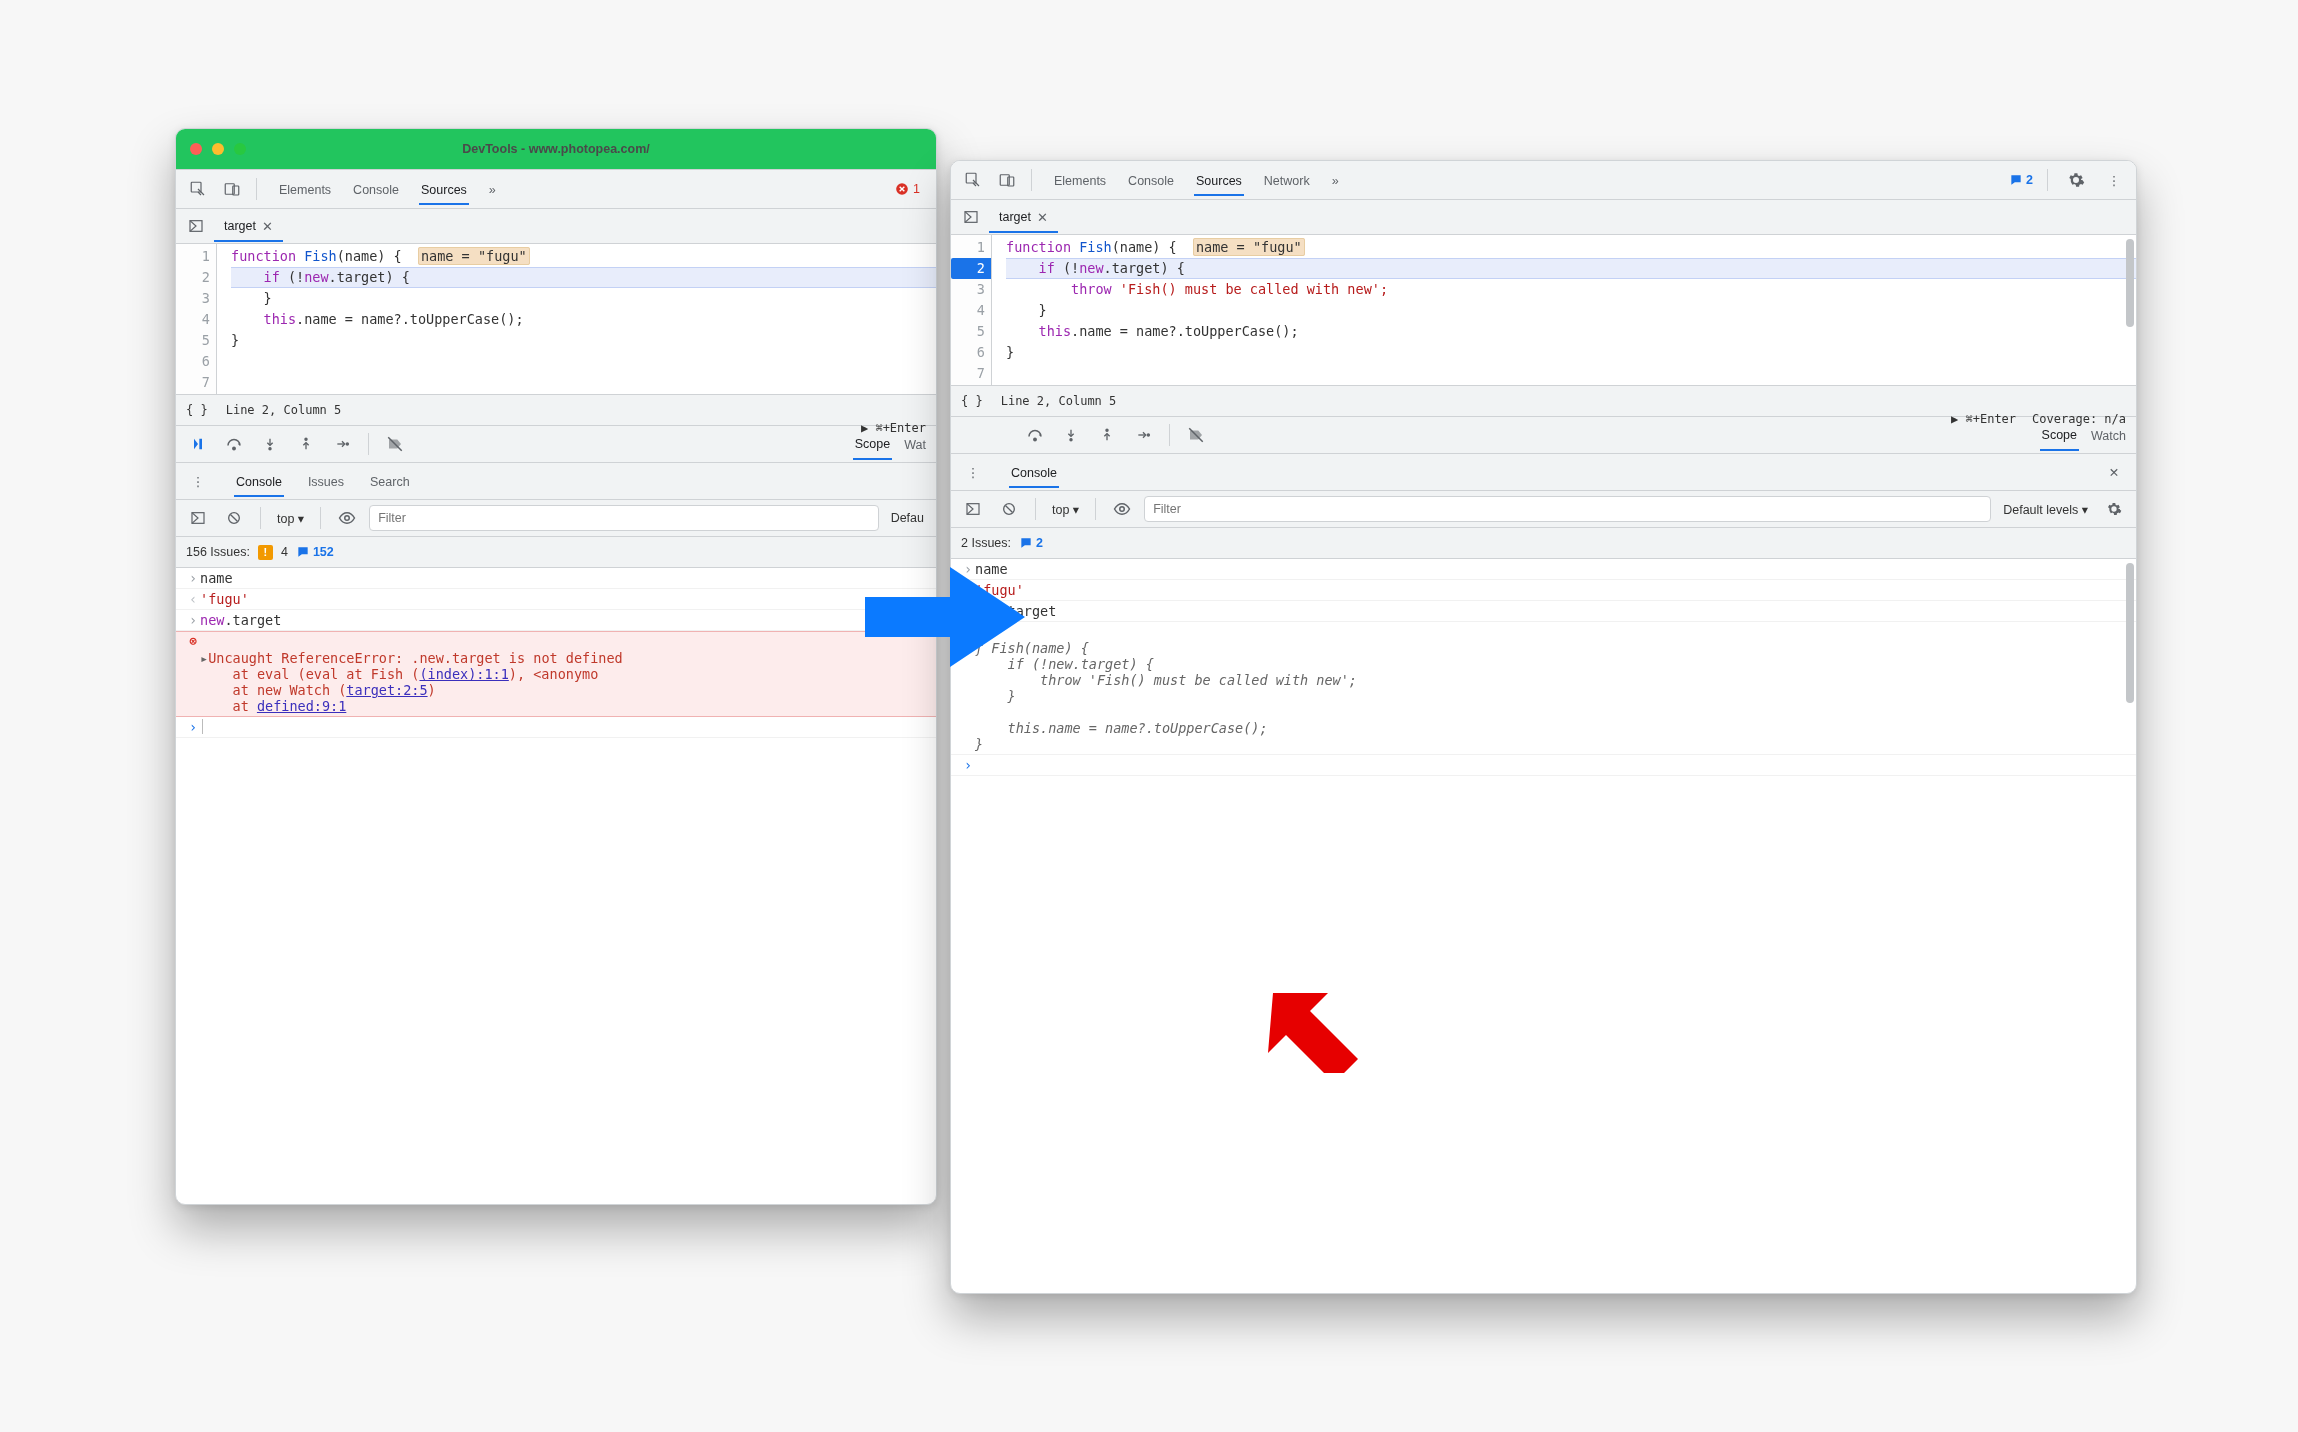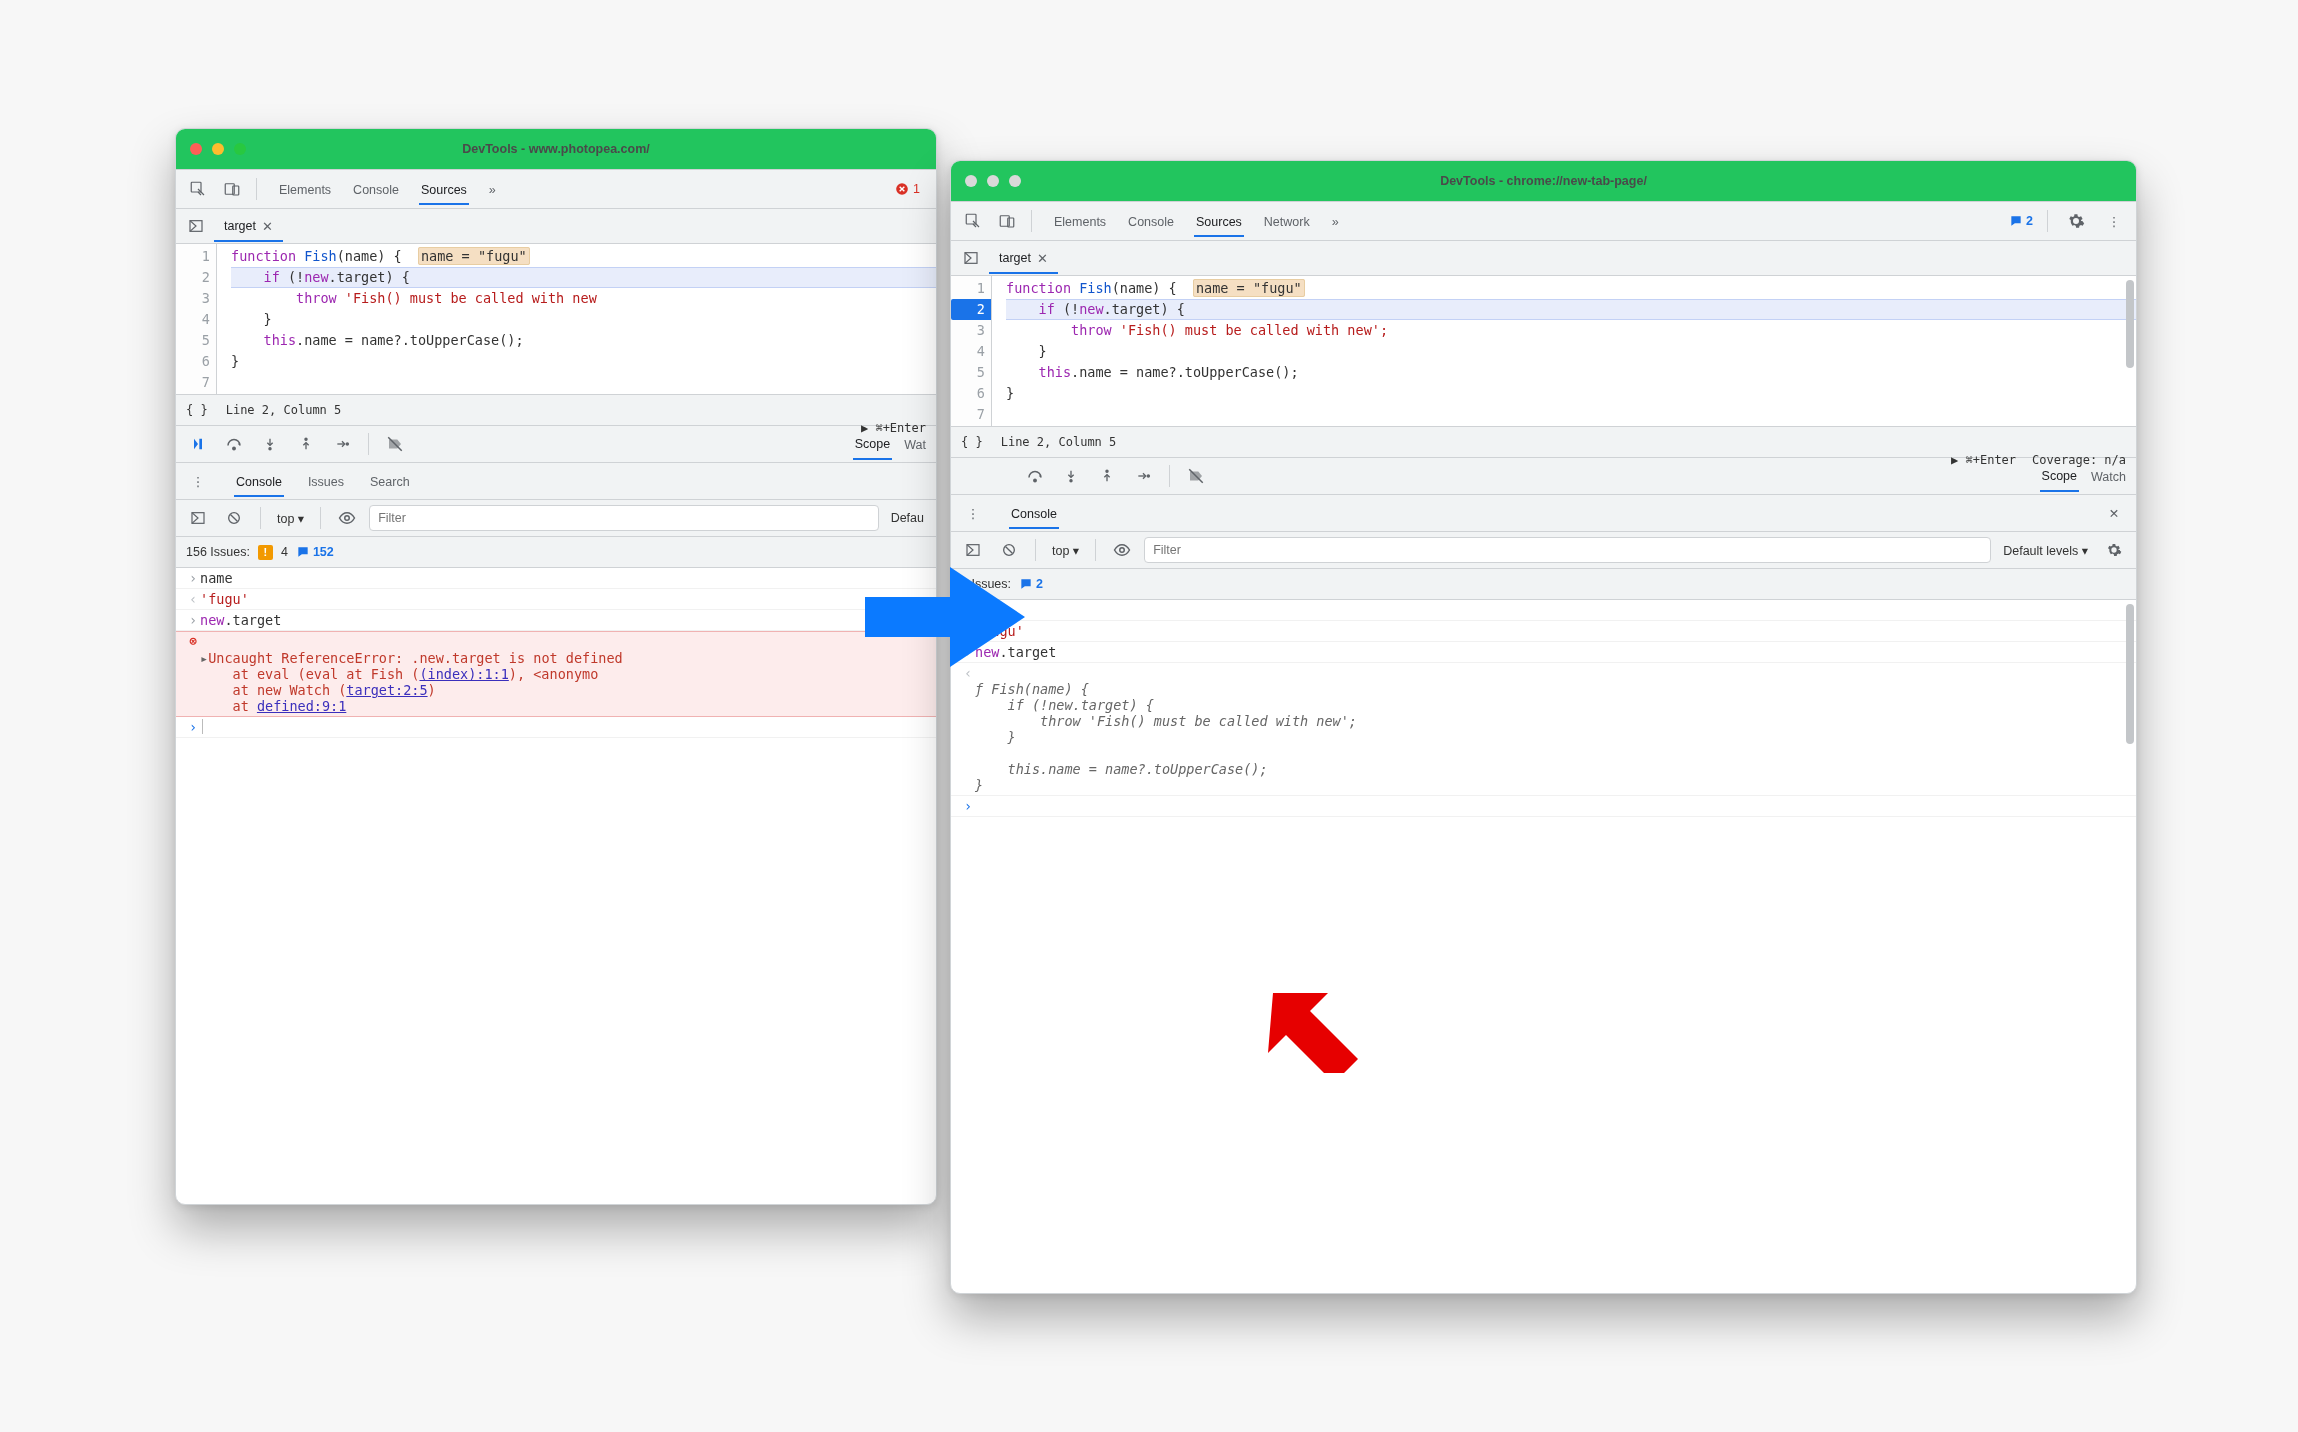--- a/index.html
+++ b/index.html
@@ -267,21 +267,20 @@
         <div>2</div>
         <div>3</div>
         <div>4</div>
         <div>5</div>
         <div>6</div>
         <div>7</div>
       </div>
       <div class="code">
         <div class="code-line"><span class="purple">function</span> <span class="fn">Fish</span><span>(name) { </span> <span class="name-badge">name = "fugu"</span></div>
         <div class="code-line exec-bg">    <span class="kw2">if</span><span> (!</span><span class="purple">new</span><span>.target) {</span></div>
-        <div class="code-line">        <span class="kw2">throw</span><span class="str"> 'Fish() must be called with new</span></div>
         <div class="code-line">    }</div>
         <div class="code-line"></div>
         <div class="code-line">    <span class="purple">this</span><span>.name = name?.toUpperCase();</span></div>
         <div class="code-line">}</div>
       </div>
     </div>
 
     <div class="statusbar">
       <span>{ }</span>
       <span>Line 2, Column 5</span>
@@ -407,28 +406,20 @@
       </div>
       <div class="row">
           <span class="mark in" style="color:#1a73e8">›</span>
           <span class="txt" style="border-left:1px solid #bbb; height:15px; margin-left:2px;"></span>
         </div>
     </div>
   </div>
 
   <div class="win" style="left:950px; top:160px; width:1185px; height:1132px;">
 
-    <div class="titlebar">
-      <div class="traffic">
-        <div class="dot dim"></div>
-        <div class="dot dim"></div>
-        <div class="dot dim"></div>
-      </div>
-      <div class="title">DevTools - chrome://new-tab-page/</div>
-    </div>
 
     <div class="toolbar-row">
       <span class="icon-btn">
         <svg width="18" height="18" viewBox="0 0 24 24" fill="none" stroke="#5f6368" stroke-width="1.6">
             <rect x="3" y="3" width="13" height="13" rx="1"></rect>
             <path d="M12 12 L20 20 M16 20 L12 16"></path>
           </svg>
         </span>
       <span class="icon-btn">
         <svg width="18" height="18" viewBox="0 0 24 24" fill="none" stroke="#5f6368" stroke-width="1.6">

